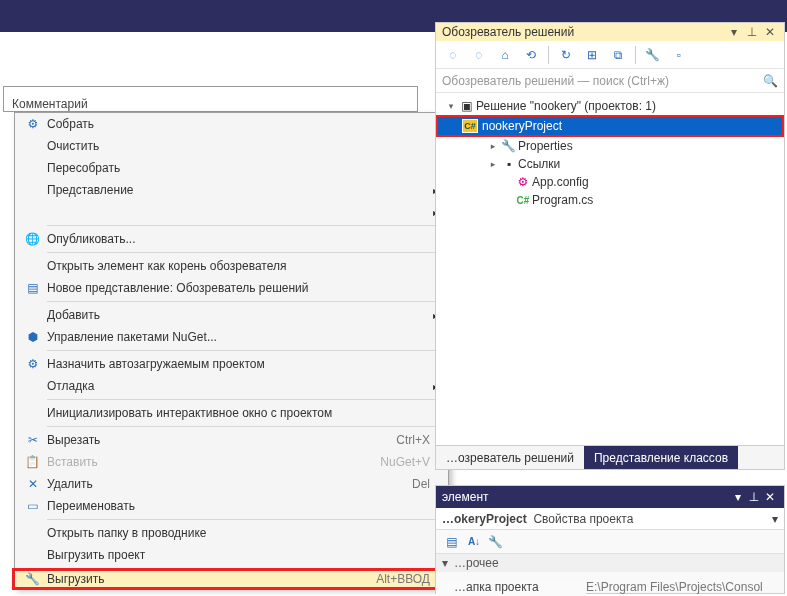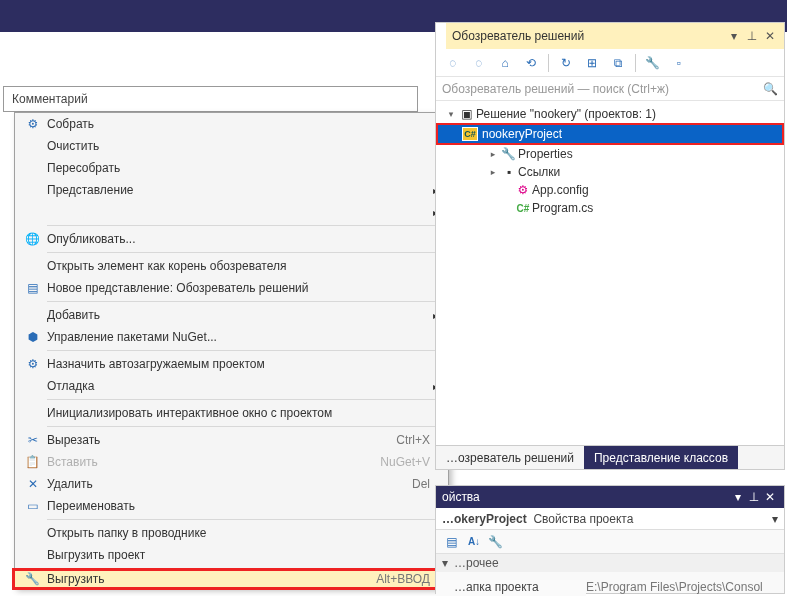--- a/index.html
+++ b/index.html
@@ -1,38 +1,38 @@
 <!DOCTYPE html>
 <html><head>
 <meta charset="utf-8">
 <style>
   * { box-sizing: border-box; font-family: "Segoe UI", Tahoma, sans-serif; font-size: 12px; }
   body { margin: 0; width: 787px; height: 596px; background: #fff; overflow: hidden; position: relative; }
 
   .topbar { position:absolute; left:0; top:0; width:787px; height:32px; background:#2d2d60; }
 
   
-  .comment-box { position:absolute; left:3px; top:86px; width:415px; height:26px; border:1px solid #999; background:#fff; display:flex; align-items:center; padding:0 8px; }
+  .comment-box { position:absolute; left:3px; top:86px; width:415px; height:26px; border:1px solid #999; background:#fff; display:flex; align-items:flex-end; padding:0 8px; }
   .comment-box span { color:#444; }
 
   
   .ctx { position:absolute; left:14px; top:112px; width:435px; background:#f5f5f5; border:1px solid #a0a0a0; box-shadow:3px 3px 6px rgba(0,0,0,.25); }
   .ctx .row { display:flex; align-items:center; height:22px; padding:0 18px 0 4px; color:#333; position:relative; }
   .ctx .row.sub::after { content:"▸"; position:absolute; right:10px; font-size:10px; color:#333; }
   .ctx .row .ic { width:28px; height:22px; display:flex; align-items:center; justify-content:center; color:#2a6cb6; }
   .ctx .row .lbl { flex:1; white-space:nowrap; overflow:hidden; }
   .ctx .row .short { color:#777; min-width:70px; text-align:right; }
   .ctx .row.disabled .lbl, .ctx .row.disabled .short, .ctx .row.disabled .ic { color:#b0b0b0; }
   .ctx .sep { height:1px; background:#d8d8d8; margin:2px 0 2px 32px; }
   .ctx .hl { background:#fff1bd; }
   .ctx .redbox { border:3px solid #e22; margin:-3px; }
 
   
   .sx { position:absolute; left:435px; top:22px; width:350px; height:448px; border:1px solid #ccc; background:#fff; }
-  .sx .title { height:26px; background:#fff1bd; display:flex; align-items:center; padding:0 6px; color:#333;margin-left:10px; }
+  .sx .title { height:18px; background:#fff1bd; display:flex; align-items:center; padding:0 6px; color:#333; }
   .sx .title .sp { flex:1; }
   .sx .title .btn { width:16px; height:16px; display:flex; align-items:center; justify-content:center; color:#555; margin-left:2px; }
   .sx .toolbar { height:28px; display:flex; align-items:center; gap:4px; padding:0 6px; border-bottom:1px solid #e4e4e4; }
   .sx .toolbar .tb { width:22px; height:22px; display:flex; align-items:center; justify-content:center; color:#2a6cb6; }
   .sx .toolbar .div { width:1px; height:18px; background:#ccc; margin:0 2px; }
   .sx .search { height:24px; display:flex; align-items:center; padding:0 6px; color:#999; border-bottom:1px solid #e4e4e4; }
   .sx .search .sp { flex:1; }
 
   .sx .tree { padding:4px 0; }
   .sx .tree .node { display:flex; align-items:center; height:18px; padding-left:6px; color:#333; }
@@ -225,21 +225,21 @@
       </div>
   </div>
   <div class="tabs">
     <div class="tab">…озреватель решений</div>
     <div class="tab active">Представление классов</div>
   </div>
 </div>
 
 <div class="props">
   <div class="title">
-    <span>ойства</span>
+    <span>элемент</span>
     <span class="sp"></span>
     <span class="btn">▾</span>
     <span class="btn">⊥</span>
     <span class="btn">✕</span>
   </div>
   <div class="combo">
     <span class="a">…okeryProject</span>
     <span>&nbsp;&nbsp;</span>
     <span>Свойства проекта</span>
     <span class="sp" style="flex:1"></span>

